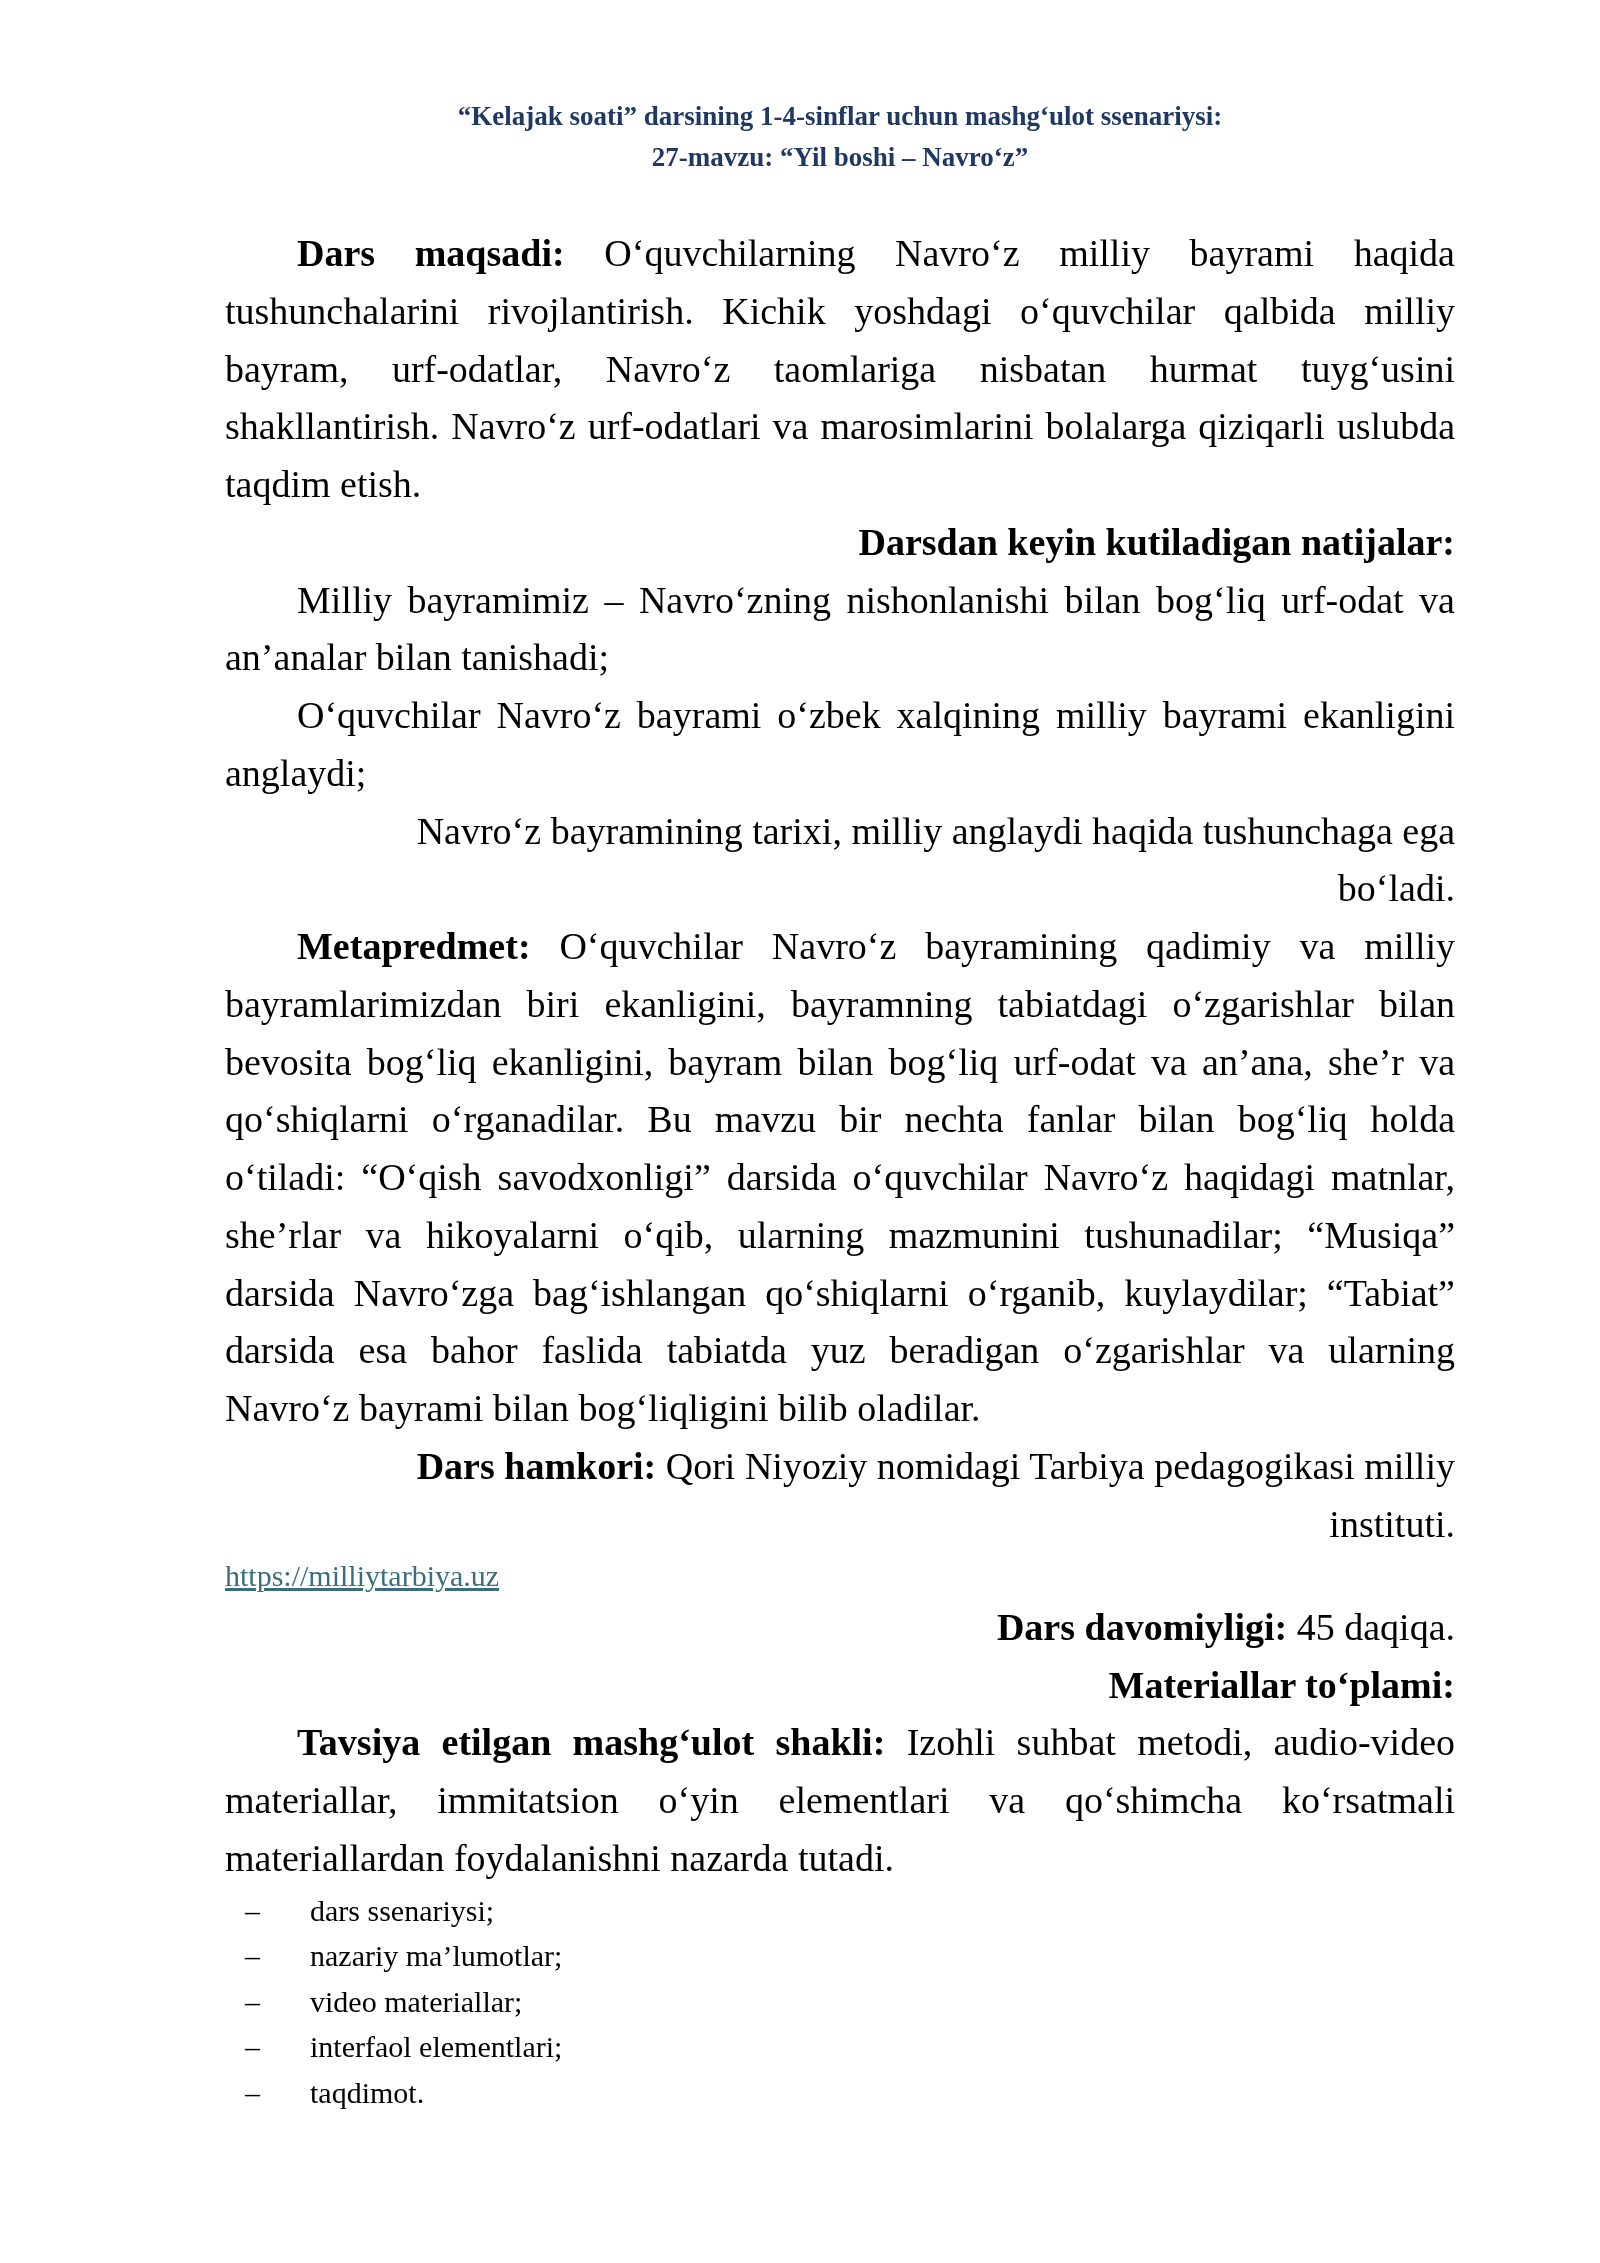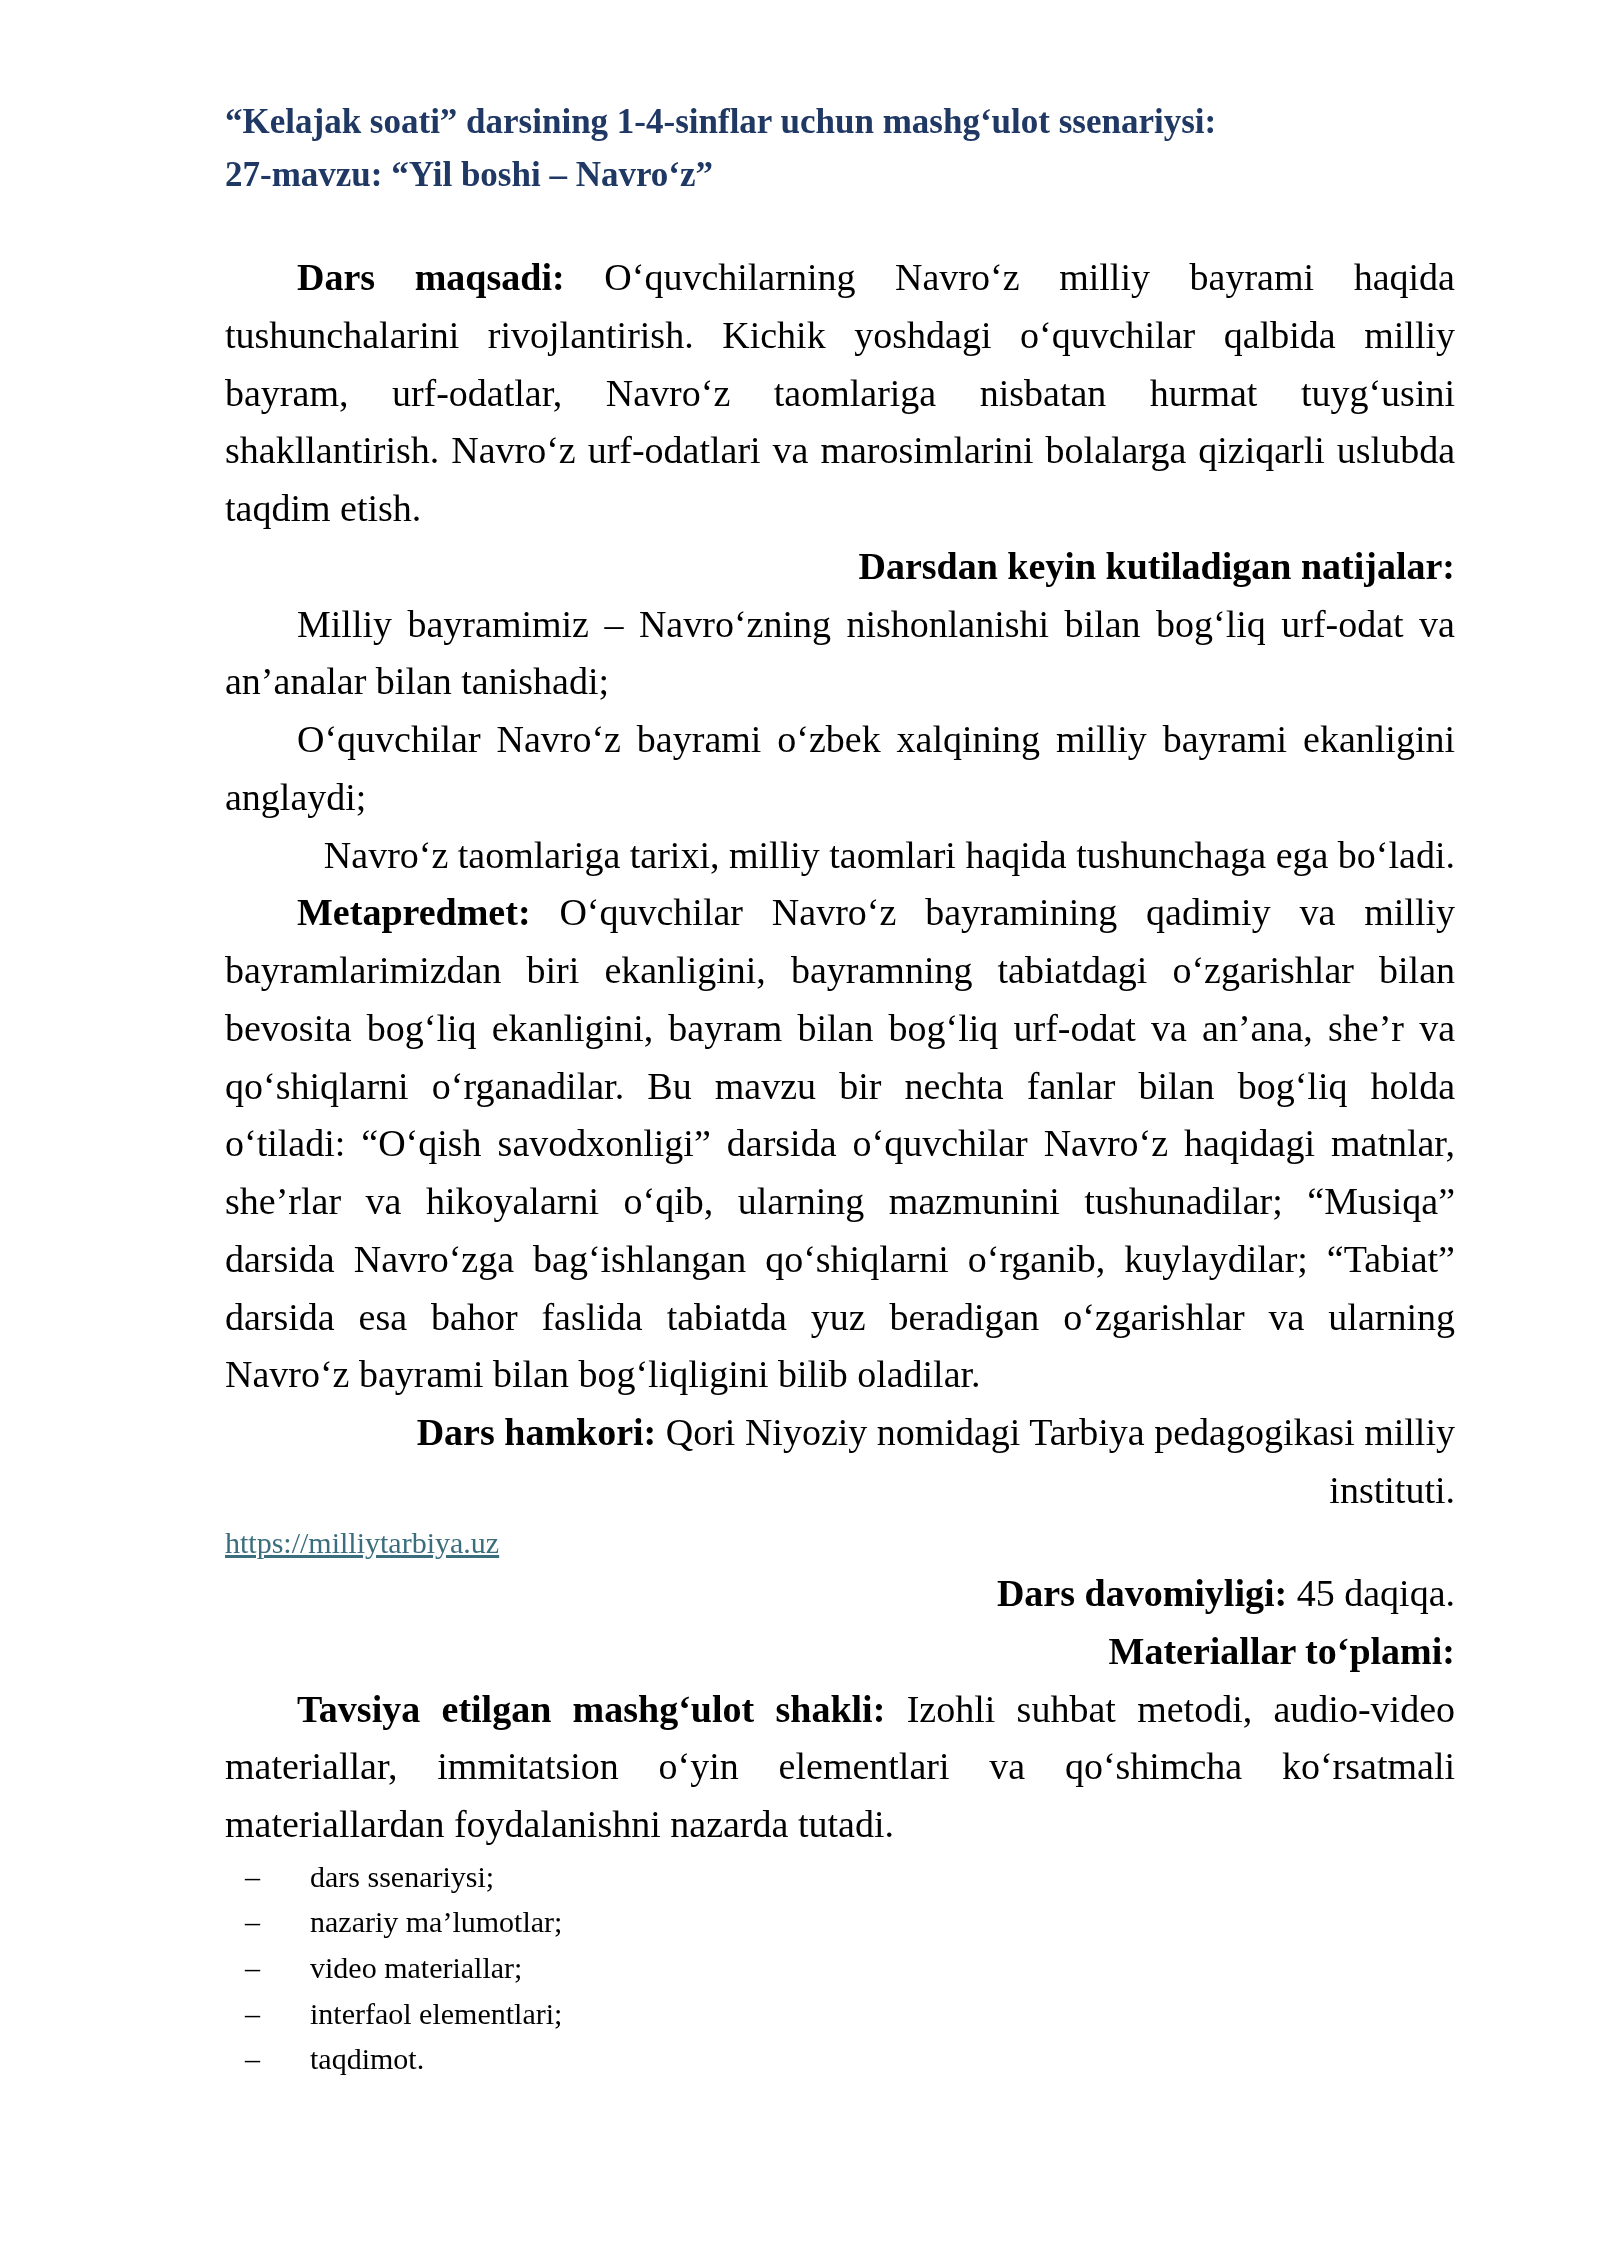--- a/index.html
+++ b/index.html
@@ -17,24 +17,25 @@
     position: relative;
     width: 1600px;
     min-height: 2263px;
     box-sizing: border-box;
     padding: 96px 145px 60px 225px;
     background: #ffffff;
   }
   .doc-title {
     color: #1f3864;
     font-weight: bold;
-    font-size: 35px;
+    font-size: 27px;
     line-height: 1.50;
     margin: 0 0 0 0;
     padding-left: 0;
+    text-align: center;
   }
   .doc-title .tline {
     display: block;
     margin-left: 0;
   }
   .spacer-title {
     height: 48px;
   }
   p.body {
     margin: 0;
@@ -92,21 +93,21 @@
   </div>
 
   <div class="spacer-title"></div>
 
   <p class="body"><span class="b">Dars maqsadi:</span><span> O‘quvchilarning Navro‘z milliy bayrami haqida tushunchalarini rivojlantirish. Kichik yoshdagi o‘quvchilar qalbida milliy bayram, urf-odatlar, Navro‘z taomlariga nisbatan hurmat tuyg‘usini shakllantirish. Navro‘z urf-odatlari va marosimlarini bolalarga qiziqarli uslubda taqdim etish.</span></p>
 
   <p class="body nojust"><span class="b">Darsdan keyin kutiladigan natijalar:</span></p>
 
   <p class="body">Milliy bayramimiz – Navro‘zning nishonlanishi bilan bog‘liq urf-odat va an’analar bilan tanishadi;</p>
   <p class="body">O‘quvchilar Navro‘z bayrami o‘zbek xalqining milliy bayrami ekanligini anglaydi;</p>
-  <p class="body nojust">Navro‘z taomlariga tarixi, milliy taomlari haqida tushunchaga ega bo‘ladi.</p>
+  <p class="body nojust">Navro‘z bayramining tarixi, milliy anglaydi haqida tushunchaga ega bo‘ladi.</p>
 
   <p class="body"><span class="b">Metapredmet:</span><span> O‘quvchilar Navro‘z bayramining qadimiy va milliy bayramlarimizdan biri ekanligini, bayramning tabiatdagi o‘zgarishlar bilan bevosita bog‘liq ekanligini, bayram bilan bog‘liq urf-odat va an’ana, she’r va qo‘shiqlarni o‘rganadilar. Bu mavzu bir nechta fanlar bilan bog‘liq holda o‘tiladi: “O‘qish savodxonligi” darsida o‘quvchilar Navro‘z haqidagi matnlar, she’rlar va hikoyalarni o‘qib, ularning mazmunini tushunadilar; “Musiqa” darsida Navro‘zga bag‘ishlangan qo‘shiqlarni o‘rganib, kuylaydilar; “Tabiat” darsida esa bahor faslida tabiatda yuz beradigan o‘zgarishlar va ularning Navro‘z bayrami bilan bog‘liqligini bilib oladilar.</span></p>
 
   <p class="body nojust"><span class="b">Dars hamkori:</span><span> Qori Niyoziy nomidagi Tarbiya pedagogikasi milliy instituti.</span></p>
 
   <p class="linkline"><a class="link" href="#">https://milliytarbiya.uz</a></p>
 
   <p class="body nojust"><span class="b">Dars davomiyligi:</span><span> 45 daqiqa.</span></p>
 
   <p class="body nojust"><span class="b">Materiallar to‘plami:</span></p>

